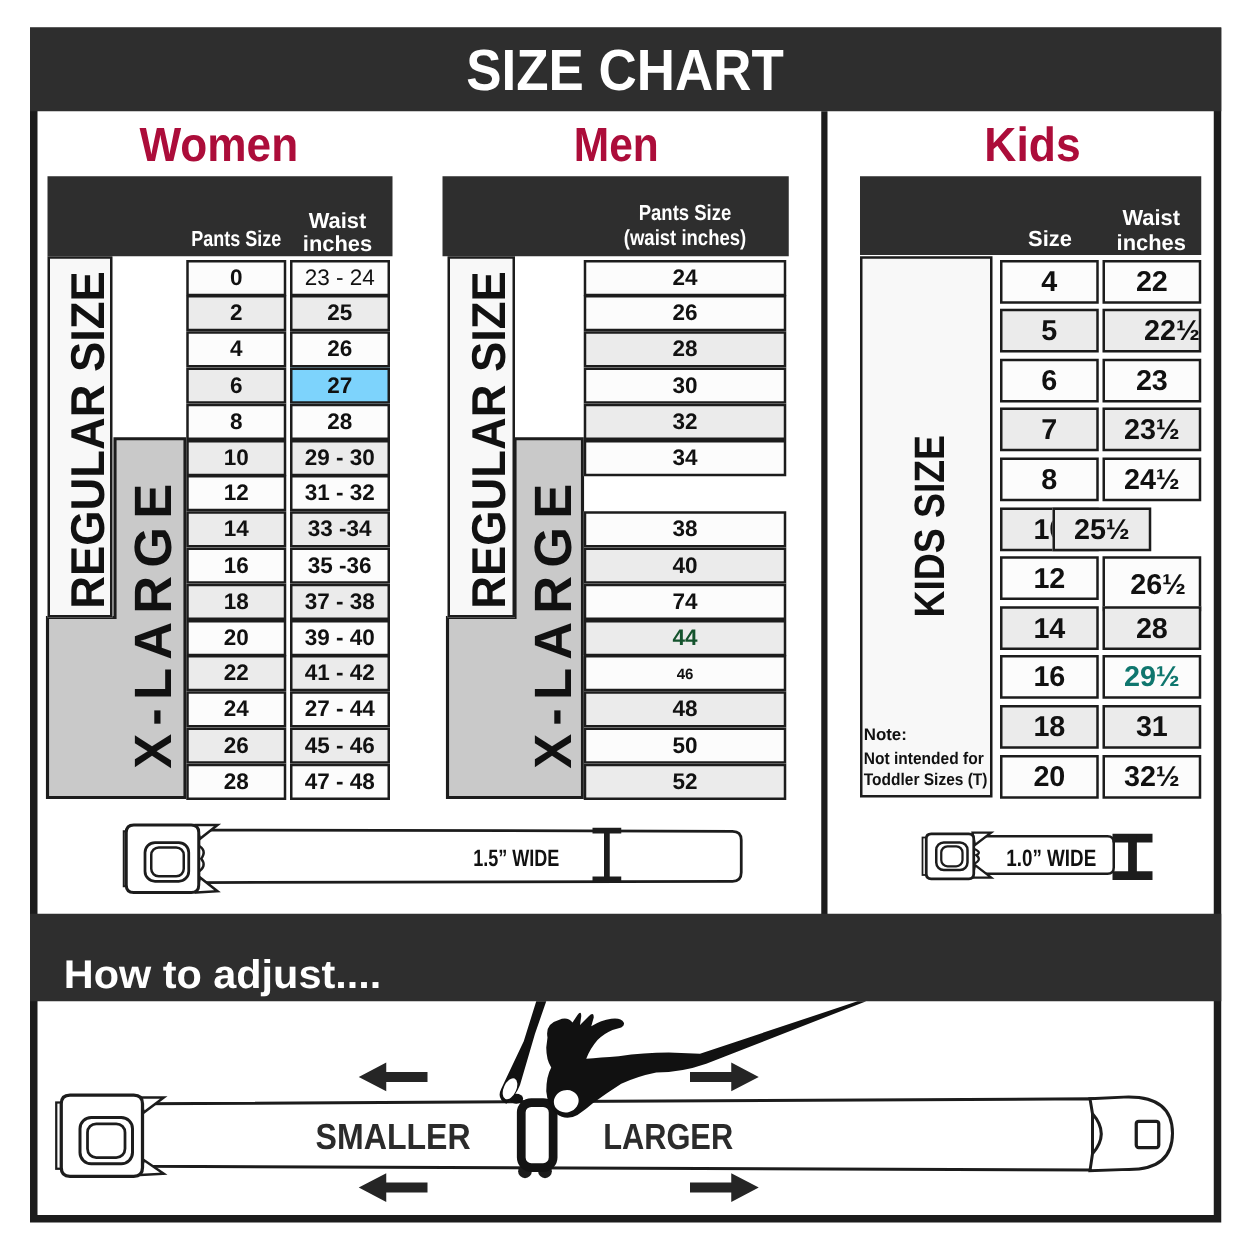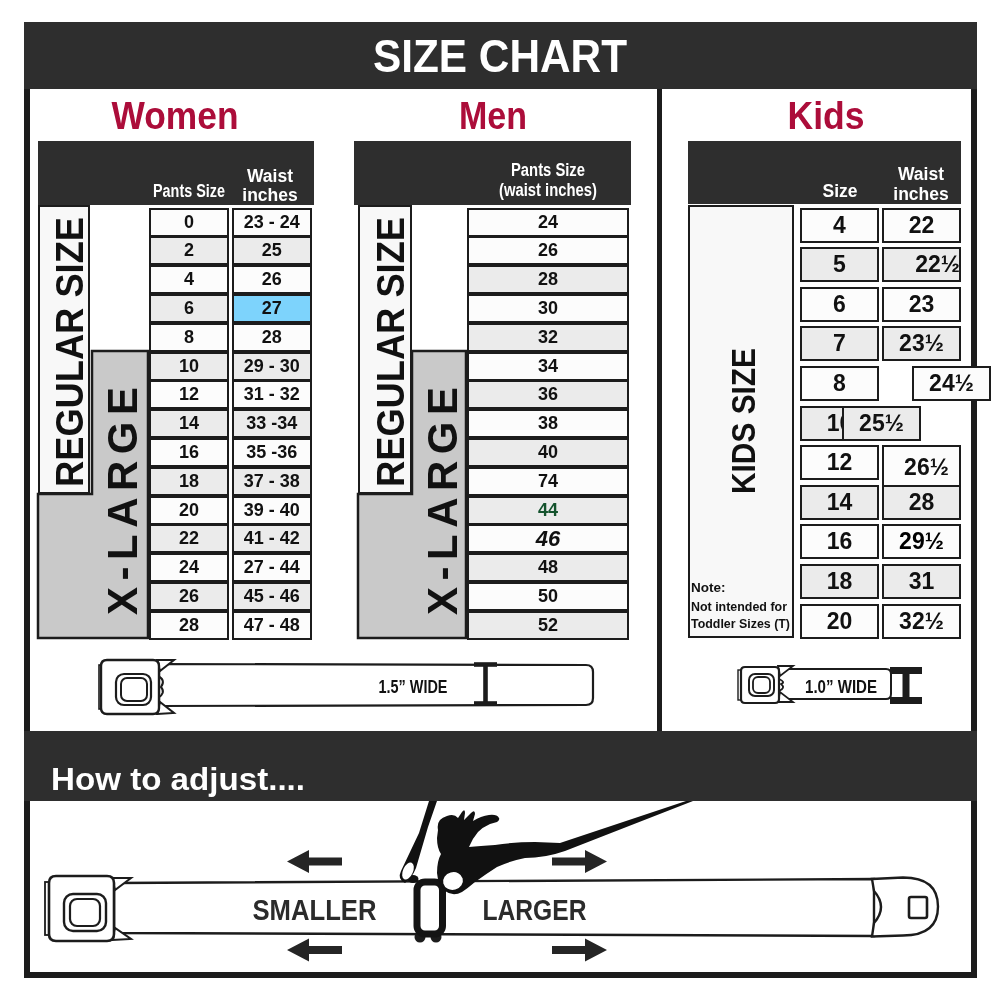--- a/index.html
+++ b/index.html
@@ -13,21 +13,21 @@
 
 <div class="abs" style="left:38px;top:141px;width:276px;height:64px;background:#2e2e2e;"></div>
 
 <svg class="abs" style="left:0;top:0;" width="1000" height="1000" viewBox="0 0 1000 1000">
       <polygon points="92,351 148,351 148,638 38,638 38,494 92,494" fill="#c9c9c9" stroke="#1c1c1c" stroke-width="2.5"></polygon>
     </svg>
 
 <div class="abs" style="left:38px;top:205px;width:52px;height:289px;background:#f8f8f8;border:2.5px solid #1c1c1c;box-sizing:border-box;"></div>
 
 <div style="position:absolute;left:149px;top:207.5px;width:80px;height:29px;background:#fcfcfc;border:2.5px solid #1c1c1c;box-sizing:border-box;display:flex;align-items:center;justify-content:center;font-size:18px;font-weight:bold;color:#111;">0</div>
-<div style="position:absolute;left:231.5px;top:207.5px;width:80.5px;height:29px;background:#fcfcfc;border:2.5px solid #1c1c1c;box-sizing:border-box;display:flex;align-items:center;justify-content:center;font-size:18px;font-weight:bold;color:#111;">23 - 24</div>
+<div style="position:absolute;left:231.5px;top:207.5px;width:80.5px;height:29px;background:#fcfcfc;border:2.5px solid #1c1c1c;box-sizing:border-box;display:flex;align-items:center;justify-content:center;font-size:18px;font-weight:normal;color:#111;">23 - 24</div>
 
 <div style="position:absolute;left:149px;top:236.3px;width:80px;height:29px;background:#ebebeb;border:2.5px solid #1c1c1c;box-sizing:border-box;display:flex;align-items:center;justify-content:center;font-size:18px;font-weight:bold;color:#111;">2</div>
 <div style="position:absolute;left:231.5px;top:236.3px;width:80.5px;height:29px;background:#ebebeb;border:2.5px solid #1c1c1c;box-sizing:border-box;display:flex;align-items:center;justify-content:center;font-size:18px;font-weight:bold;color:#111;">25</div>
 
 <div style="position:absolute;left:149px;top:265.1px;width:80px;height:29px;background:#fcfcfc;border:2.5px solid #1c1c1c;box-sizing:border-box;display:flex;align-items:center;justify-content:center;font-size:18px;font-weight:bold;color:#111;">4</div>
 <div style="position:absolute;left:231.5px;top:265.1px;width:80.5px;height:29px;background:#fcfcfc;border:2.5px solid #1c1c1c;box-sizing:border-box;display:flex;align-items:center;justify-content:center;font-size:18px;font-weight:bold;color:#111;">26</div>
 
 <div style="position:absolute;left:149px;top:293.9px;width:80px;height:29px;background:#ebebeb;border:2.5px solid #1c1c1c;box-sizing:border-box;display:flex;align-items:center;justify-content:center;font-size:18px;font-weight:bold;color:#111;">6</div>
 <div style="position:absolute;left:231.5px;top:293.9px;width:80.5px;height:29px;background:#7dd3fc;border:2.5px solid #1c1c1c;box-sizing:border-box;display:flex;align-items:center;justify-content:center;font-size:18px;font-weight:bold;color:#111;">27</div>
 
@@ -77,31 +77,30 @@
 <div style="position:absolute;left:467px;top:236.3px;width:162px;height:29px;background:#fcfcfc;border:2.5px solid #1c1c1c;box-sizing:border-box;display:flex;align-items:center;justify-content:center;font-size:18px;font-weight:bold;color:#111;">26</div>
 
 <div style="position:absolute;left:467px;top:265.1px;width:162px;height:29px;background:#ebebeb;border:2.5px solid #1c1c1c;box-sizing:border-box;display:flex;align-items:center;justify-content:center;font-size:18px;font-weight:bold;color:#111;">28</div>
 
 <div style="position:absolute;left:467px;top:293.9px;width:162px;height:29px;background:#fcfcfc;border:2.5px solid #1c1c1c;box-sizing:border-box;display:flex;align-items:center;justify-content:center;font-size:18px;font-weight:bold;color:#111;">30</div>
 
 <div style="position:absolute;left:467px;top:322.7px;width:162px;height:29px;background:#ebebeb;border:2.5px solid #1c1c1c;box-sizing:border-box;display:flex;align-items:center;justify-content:center;font-size:18px;font-weight:bold;color:#111;">32</div>
 
 <div style="position:absolute;left:467px;top:351.5px;width:162px;height:29px;background:#fcfcfc;border:2.5px solid #1c1c1c;box-sizing:border-box;display:flex;align-items:center;justify-content:center;font-size:18px;font-weight:bold;color:#111;">34</div>
 
-<div style="position:absolute;left:467px;top:380.3px;width:162px;height:29px;background:#ebebeb;border:2.5px solid #1c1c1c;box-sizing:border-box;display:flex;align-items:center;justify-content:center;font-size:18px;font-weight:bold;color:#111;">36</div>
 
 <div style="position:absolute;left:467px;top:409.1px;width:162px;height:29px;background:#fcfcfc;border:2.5px solid #1c1c1c;box-sizing:border-box;display:flex;align-items:center;justify-content:center;font-size:18px;font-weight:bold;color:#111;">38</div>
 
 <div style="position:absolute;left:467px;top:437.9px;width:162px;height:29px;background:#ebebeb;border:2.5px solid #1c1c1c;box-sizing:border-box;display:flex;align-items:center;justify-content:center;font-size:18px;font-weight:bold;color:#111;">40</div>
 
 <div style="position:absolute;left:467px;top:466.7px;width:162px;height:29px;background:#fcfcfc;border:2.5px solid #1c1c1c;box-sizing:border-box;display:flex;align-items:center;justify-content:center;font-size:18px;font-weight:bold;color:#111;">74</div>
 
 <div style="position:absolute;left:467px;top:495.5px;width:162px;height:29px;background:#ebebeb;border:2.5px solid #1c1c1c;box-sizing:border-box;display:flex;align-items:center;justify-content:center;font-size:18px;font-weight:bold;color:#14532d;">44</div>
 
-<div style="position:absolute;left:467px;top:524.3px;width:162px;height:29px;background:#fcfcfc;border:2.5px solid #1c1c1c;box-sizing:border-box;display:flex;align-items:center;justify-content:center;font-size:22px;font-weight:bold;color:#111;font-style:italic;">46</div>
+<div style="position:absolute;left:467px;top:524.3px;width:162px;height:29px;background:#fcfcfc;border:2.5px solid #1c1c1c;box-sizing:border-box;display:flex;align-items:center;justify-content:center;font-size:12px;font-weight:bold;color:#111;">46</div>
 
 <div style="position:absolute;left:467px;top:553.1px;width:162px;height:29px;background:#ebebeb;border:2.5px solid #1c1c1c;box-sizing:border-box;display:flex;align-items:center;justify-content:center;font-size:18px;font-weight:bold;color:#111;">48</div>
 
 <div style="position:absolute;left:467px;top:581.9px;width:162px;height:29px;background:#fcfcfc;border:2.5px solid #1c1c1c;box-sizing:border-box;display:flex;align-items:center;justify-content:center;font-size:18px;font-weight:bold;color:#111;">50</div>
 
 <div style="position:absolute;left:467px;top:610.7px;width:162px;height:29px;background:#ebebeb;border:2.5px solid #1c1c1c;box-sizing:border-box;display:flex;align-items:center;justify-content:center;font-size:18px;font-weight:bold;color:#111;">52</div>
 
 <div class="abs" style="left:688px;top:141px;width:273px;height:63px;background:#2e2e2e;"></div>
 
 <div class="abs" style="left:688px;top:205px;width:106px;height:433px;background:#f8f8f8;border:2.5px solid #1c1c1c;box-sizing:border-box;"></div>
@@ -112,33 +111,33 @@
 <div style="position:absolute;left:800px;top:247.1px;width:79px;height:35px;background:#ebebeb;border:2.5px solid #1c1c1c;box-sizing:border-box;display:flex;align-items:center;justify-content:center;font-size:23px;font-weight:bold;color:#111;">5</div>
 <div style="position:absolute;left:882px;top:247.1px;width:79px;height:35px;background:#ebebeb;border:2.5px solid #1c1c1c;box-sizing:border-box;display:flex;align-items:center;justify-content:center;font-size:23px;font-weight:bold;color:#111;padding-left:32px;">22½</div>
 
 <div style="position:absolute;left:800px;top:286.7px;width:79px;height:35px;background:#fcfcfc;border:2.5px solid #1c1c1c;box-sizing:border-box;display:flex;align-items:center;justify-content:center;font-size:23px;font-weight:bold;color:#111;">6</div>
 <div style="position:absolute;left:882px;top:286.7px;width:79px;height:35px;background:#fcfcfc;border:2.5px solid #1c1c1c;box-sizing:border-box;display:flex;align-items:center;justify-content:center;font-size:23px;font-weight:bold;color:#111;">23</div>
 
 <div style="position:absolute;left:800px;top:326.3px;width:79px;height:35px;background:#ebebeb;border:2.5px solid #1c1c1c;box-sizing:border-box;display:flex;align-items:center;justify-content:center;font-size:23px;font-weight:bold;color:#111;">7</div>
 <div style="position:absolute;left:882px;top:326.3px;width:79px;height:35px;background:#ebebeb;border:2.5px solid #1c1c1c;box-sizing:border-box;display:flex;align-items:center;justify-content:center;font-size:23px;font-weight:bold;color:#111;">23½</div>
 
 <div style="position:absolute;left:800px;top:365.9px;width:79px;height:35px;background:#fcfcfc;border:2.5px solid #1c1c1c;box-sizing:border-box;display:flex;align-items:center;justify-content:center;font-size:23px;font-weight:bold;color:#111;">8</div>
-<div style="position:absolute;left:912px;top:365.9px;width:79px;height:35px;background:#fcfcfc;border:2.5px solid #1c1c1c;box-sizing:border-box;display:flex;align-items:center;justify-content:center;font-size:23px;font-weight:bold;color:#111;">24½</div>
+<div style="position:absolute;left:882px;top:365.9px;width:79px;height:35px;background:#fcfcfc;border:2.5px solid #1c1c1c;box-sizing:border-box;display:flex;align-items:center;justify-content:center;font-size:23px;font-weight:bold;color:#111;">24½</div>
 
 <div style="position:absolute;left:800px;top:405.5px;width:79px;height:35px;background:#ebebeb;border:2.5px solid #1c1c1c;box-sizing:border-box;display:flex;align-items:center;justify-content:center;font-size:23px;font-weight:bold;color:#111;">10</div>
 <div style="position:absolute;left:842px;top:405.5px;width:79px;height:35px;background:#ebebeb;border:2.5px solid #1c1c1c;box-sizing:border-box;display:flex;align-items:center;justify-content:center;font-size:23px;font-weight:bold;color:#111;">25½</div>
 
 <div style="position:absolute;left:800px;top:445.1px;width:79px;height:35px;background:#fcfcfc;border:2.5px solid #1c1c1c;box-sizing:border-box;display:flex;align-items:center;justify-content:center;font-size:23px;font-weight:bold;color:#111;">12</div>
 <div style="position:absolute;left:882px;top:445.1px;width:79px;height:44px;background:#fcfcfc;border:2.5px solid #1c1c1c;box-sizing:border-box;display:flex;align-items:center;justify-content:center;font-size:23px;font-weight:bold;color:#111;padding-left:10px;">26½</div>
 
 <div style="position:absolute;left:800px;top:484.7px;width:79px;height:35px;background:#ebebeb;border:2.5px solid #1c1c1c;box-sizing:border-box;display:flex;align-items:center;justify-content:center;font-size:23px;font-weight:bold;color:#111;">14</div>
 <div style="position:absolute;left:882px;top:484.7px;width:79px;height:35px;background:#ebebeb;border:2.5px solid #1c1c1c;box-sizing:border-box;display:flex;align-items:center;justify-content:center;font-size:23px;font-weight:bold;color:#111;">28</div>
 
 <div style="position:absolute;left:800px;top:524.3px;width:79px;height:35px;background:#fcfcfc;border:2.5px solid #1c1c1c;box-sizing:border-box;display:flex;align-items:center;justify-content:center;font-size:23px;font-weight:bold;color:#111;">16</div>
-<div style="position:absolute;left:882px;top:524.3px;width:79px;height:35px;background:#fcfcfc;border:2.5px solid #1c1c1c;box-sizing:border-box;display:flex;align-items:center;justify-content:center;font-size:23px;font-weight:bold;color:#000000;">29½</div>
+<div style="position:absolute;left:882px;top:524.3px;width:79px;height:35px;background:#fcfcfc;border:2.5px solid #1c1c1c;box-sizing:border-box;display:flex;align-items:center;justify-content:center;font-size:23px;font-weight:bold;color:#0f766e;">29½</div>
 
 <div style="position:absolute;left:800px;top:563.9px;width:79px;height:35px;background:#ebebeb;border:2.5px solid #1c1c1c;box-sizing:border-box;display:flex;align-items:center;justify-content:center;font-size:23px;font-weight:bold;color:#111;">18</div>
 <div style="position:absolute;left:882px;top:563.9px;width:79px;height:35px;background:#ebebeb;border:2.5px solid #1c1c1c;box-sizing:border-box;display:flex;align-items:center;justify-content:center;font-size:23px;font-weight:bold;color:#111;">31</div>
 
 <div style="position:absolute;left:800px;top:603.5px;width:79px;height:35px;background:#fcfcfc;border:2.5px solid #1c1c1c;box-sizing:border-box;display:flex;align-items:center;justify-content:center;font-size:23px;font-weight:bold;color:#111;">20</div>
 <div style="position:absolute;left:882px;top:603.5px;width:79px;height:35px;background:#fcfcfc;border:2.5px solid #1c1c1c;box-sizing:border-box;display:flex;align-items:center;justify-content:center;font-size:23px;font-weight:bold;color:#111;">32½</div>
 
 <div class="abs" style="left:24px;top:731px;width:953px;height:70px;background:#2e2e2e;"></div>
 
 <svg class="abs" style="left:0;top:0;" width="1000" height="1000" viewBox="0 0 1000 1000">

